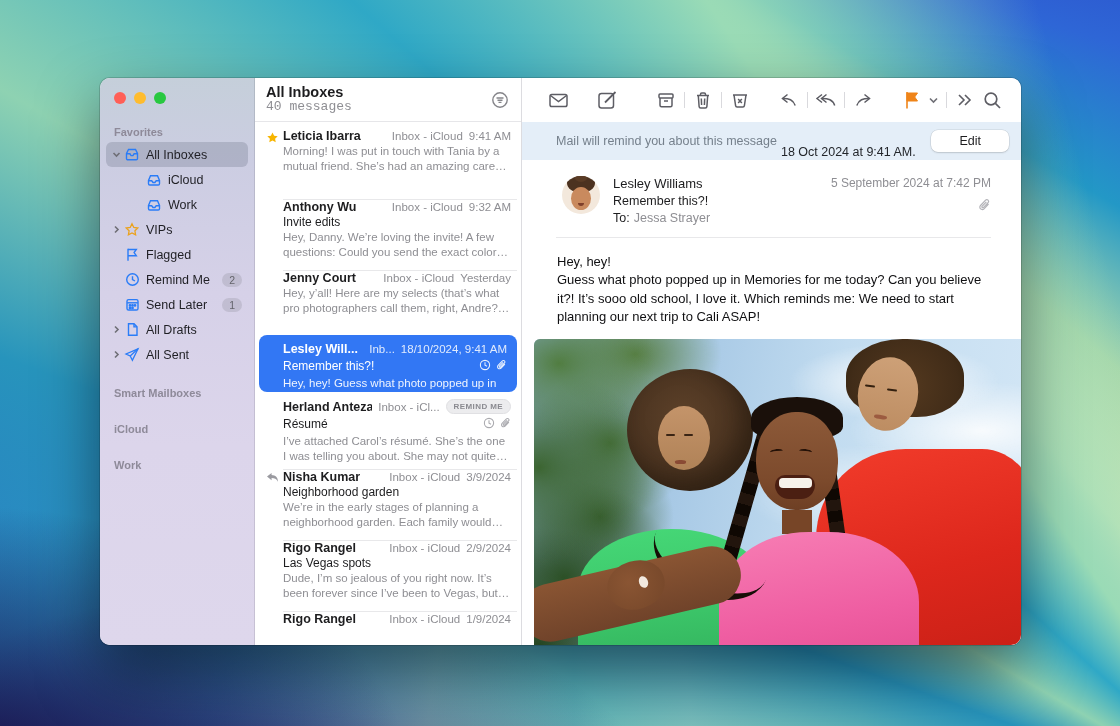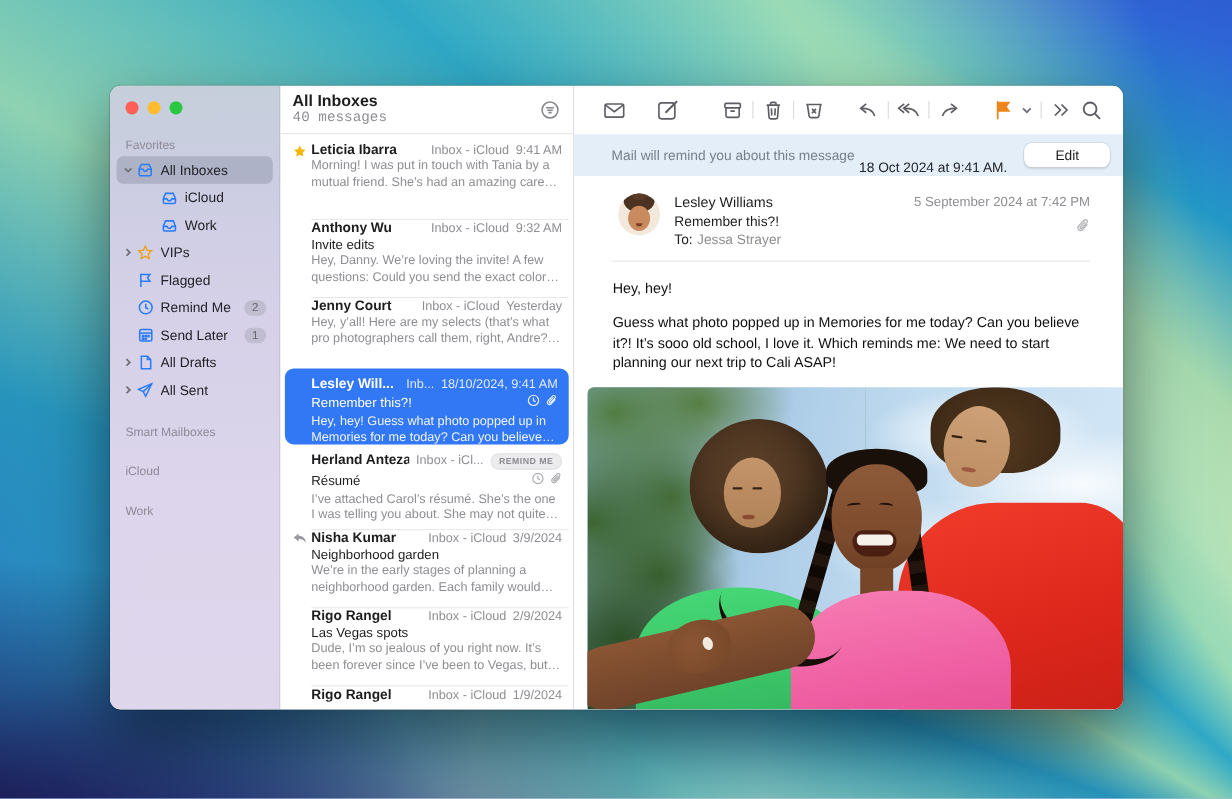--- a/index.html
+++ b/index.html
@@ -31,21 +31,21 @@
   
   .sidebar {
     width:155px; flex:0 0 155px;
     background:linear-gradient(180deg,#c5cfda 0%,#cccde2 15%,#d6d1e8 38%,#dcd5eb 65%,#ded7ec 100%);
     border-right:1px solid rgba(0,0,0,.10);
     padding:0 6px; font-size:12.5px; color:#1f1f24;
   }
   .traffic { display:flex; gap:8px; padding:14px 8px 16px 8px; }
   .tl { width:12px; height:12px; border-radius:50%; }
   .tl.r { background:#ff5f57; } .tl.y { background:#febc2e; } .tl.g { background:#28c840; }
-  .sb-header { color:#8e8a99; font-weight:400; font-size:11px; padding:6px 8px 4px 8px; }
+  .sb-header { color:#8e8a99; font-weight:700; font-size:11px; padding:6px 8px 4px 8px; }
   .sb-header.gap { margin-top:14px; }
   .sb-row { display:flex; align-items:center; height:25px; padding:0 6px 0 4px; border-radius:6px; cursor:default; }
   .sb-row.sel { background:rgba(110,115,135,.30); }
   .sb-chev { width:13px; display:inline-flex; justify-content:center; color:#6f6f76; flex:0 0 13px; }
   .sb-ic { width:18px; display:inline-flex; justify-content:center; margin-right:5px; flex:0 0 18px; }
   .sb-lb { flex:1; white-space:nowrap; overflow:hidden; }
   .sb-badge { background:rgba(120,120,128,.22); color:#63636b; font-size:10.5px; border-radius:9px; padding:1px 7px; }
   .indent1 { padding-left:26px; }
 
   
@@ -63,21 +63,21 @@
   .l1 { display:flex; align-items:baseline; gap:6px; }
   .sender { font-size:12.5px; font-weight:700; color:#1d1d1f; white-space:nowrap; overflow:hidden; flex-shrink:1; }
   .l1right { margin-left:auto; display:flex; align-items:center; gap:6px; white-space:nowrap; }
   .mailbox, .mdate { font-size:11.5px; color:#8e8e93; }
   .l2 { display:flex; align-items:center; margin-top:1px; }
   .subject { font-size:12px; color:#1d1d1f; white-space:nowrap; overflow:hidden; flex:1; }
   .l2icons { display:flex; gap:5px; color:#a9a9ae; }
   .preview { margin-top:1px; font-size:11.5px; line-height:1.3; color:#8e8e93;
     display:-webkit-box; -webkit-line-clamp:2; -webkit-box-orient:vertical; overflow:hidden; }
   .remind-pill { background:#ececee; border:1px solid #e0e0e3; color:#8a8a90; font-size:8px; font-weight:700; letter-spacing:.4px; border-radius:8px; padding:2px 7px; }
-  .msg-row.sel { background:#3277f4; border-radius:8px; margin:0 4px; padding-left:2px; height:69px;justify-content:space-between; }
+  .msg-row.sel { background:#3277f4; border-radius:8px; margin:0 4px; padding-left:2px; height:57px;justify-content:space-between; }
   .msg-row.sel .sender, .msg-row.sel .subject { color:#fff; }
   .msg-row.sel .mailbox, .msg-row.sel .mdate { color:rgba(255,255,255,.85); }
   .msg-row.sel .preview { color:rgba(255,255,255,.92); }
   .msg-row.sel .l2icons { color:rgba(255,255,255,.9); }
 
   
   .content-pane { flex:1; min-width:0; display:flex; flex-direction:column; background:#fff; }
   .toolbar { height:44px; flex:0 0 44px; display:flex; align-items:center; color:#5d5d64; padding:0 14px 0 22px; }
   .tb { display:flex; align-items:center; justify-content:center; width:30px; height:30px; }
   .tb svg { display:block; }
@@ -100,21 +100,21 @@
   .mh-main { flex:1; min-width:0; }
   .mh-name { font-size:13px; font-weight:400; color:#1d1d1f; }
   .mh-subj { font-size:12.5px; color:#1d1d1f; margin-top:3px; }
   .mh-to { font-size:12.5px; color:#1d1d1f; margin-top:3px; }
   .mh-to .rcpt { color:#8e8e93; margin-left:4px; }
   .mh-side { text-align:right; color:#8e8e93; font-size:12px; }
   .mh-clip { margin-top:8px; display:inline-flex; color:#b3b3b8; }
   .mh-divider { border-bottom:1px solid #e8e8ea; margin:0 30px 0 34px; }
 
   .msg-body { padding:15px 30px 12px 35px; font-size:13px; color:#101012; line-height:1.42; }
-  .msg-body p + p { margin-top:13px; }
+  .msg-body p + p { }
 
   
   .photo { position:relative; margin-left:12px; flex:1; border-top-left-radius:6px; overflow:hidden;
     background:linear-gradient(100deg,#8fb4d8 0%,#a9cae6 32%,#c2dcf0 58%,#d4e7f6 100%); }
   .ph { position:absolute; }
   .clouds { inset:0;
     background:
       radial-gradient(150px 55px at 74% 14%, rgba(255,255,255,.95), rgba(255,255,255,0) 70%),
       radial-gradient(190px 70px at 92% 30%, rgba(255,255,255,.85), rgba(255,255,255,0) 70%),
       radial-gradient(170px 65px at 68% 50%, rgba(255,255,255,.6), rgba(255,255,255,0) 72%),

